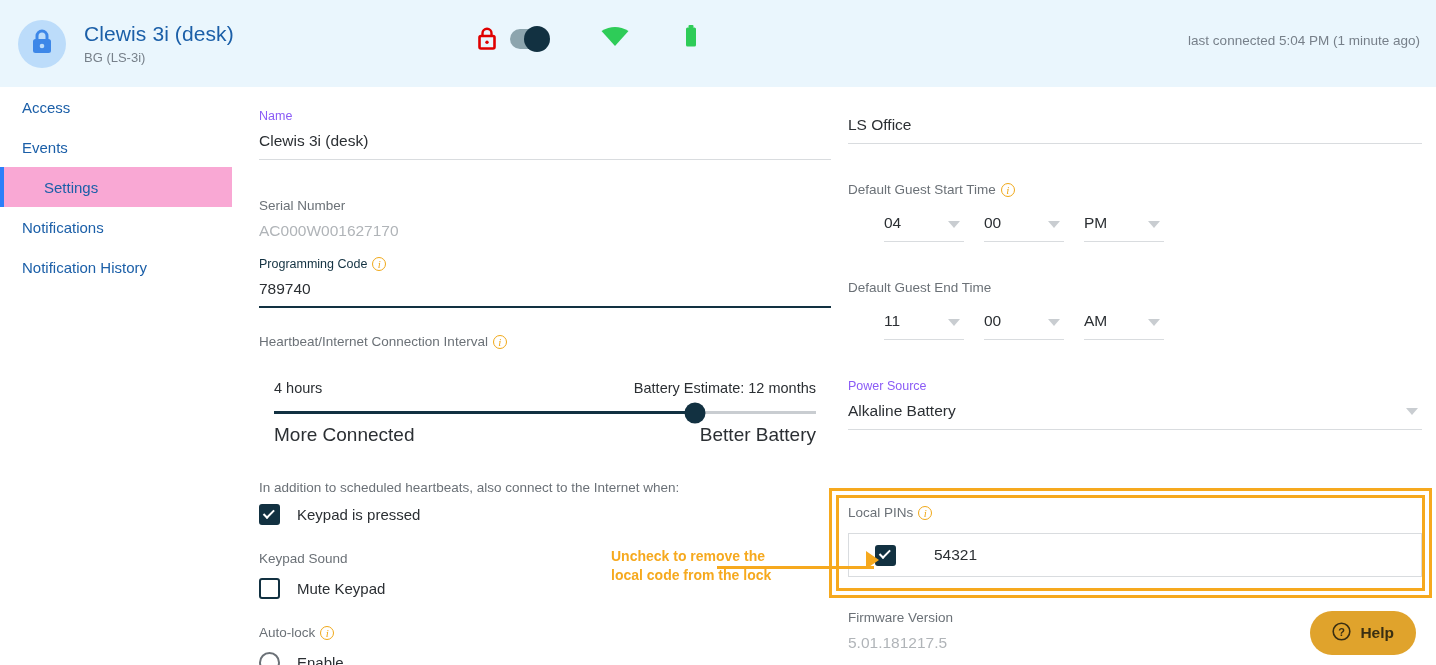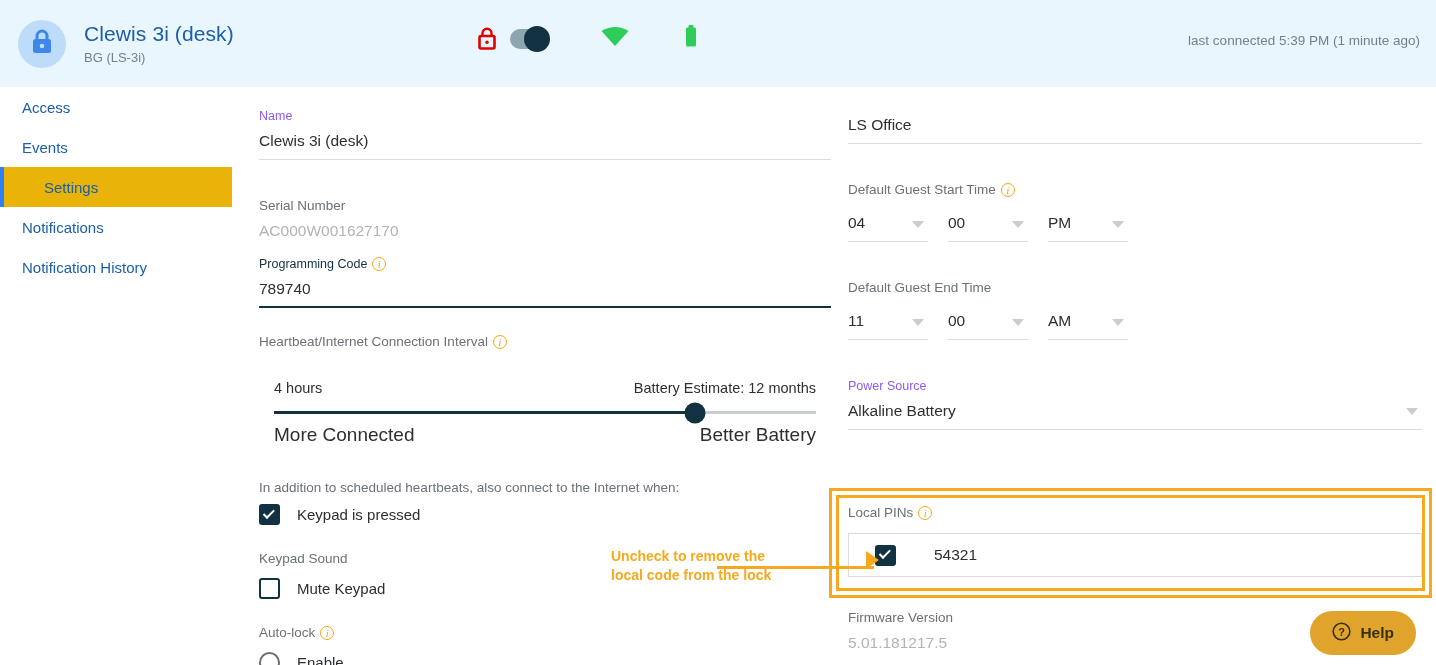--- a/index.html
+++ b/index.html
@@ -49,21 +49,21 @@
     font-size: 13.5px; color: #77808a; line-height: 18px;
   }
 
   
   .sidebar { position: absolute; left: 0; top: 87px; width: 232px; height: 578px; }
   .side-item {
     height: 40px; display: flex; align-items: center;
     padding-left: 18px; font-size: 15px; color: #1b5fa8;
     border-left: 4px solid transparent; cursor: pointer;
   }
-  .side-item.active { background: #eab308; border-left-color: #2d7ff9; padding-left: 40px; }
+  .side-item.active { background: #f9a8d4; border-left-color: #2d7ff9; padding-left: 40px; }
 
   
   .col-left  { position: absolute; left: 259px; top: 108px; width: 572px; }
   .col-right { position: absolute; left: 848px; top: 108px; width: 574px; }
 
   .field { position: relative; }
   .flabel { font-size: 12.5px; color: #8b5cf6; line-height: 16px; display: flex; align-items: center; }
   .flabel.dark { color: #123141; }
   .flabel.mid  { color: #6b7177; font-size: 13.5px; }
   .fvalue { font-size: 15.5px; color: #2b2f33; line-height: 22px; padding-top: 6px; }
@@ -109,21 +109,21 @@
     transform: rotate(-45deg) translate(1px, -2px);
   }
   .cb-label { font-size: 15px; color: #2b2f33; margin-left: 17px; }
 
   .radio {
     width: 21px; height: 21px; border-radius: 50%;
     border: 2px solid #6b7177; background: #fff; flex: 0 0 auto;
   }
 
   
-  .time-row { display: flex; gap: 20px; }
+  .time-row { display: flex; gap: 20px; margin-left: 36px; }
   .sel { width: 80px; position: relative; }
   .sel .val { font-size: 15.5px; color: #2b2f33; line-height: 22px; }
   .sel .caret {
     position: absolute; right: 4px; top: 9px;
     width: 0; height: 0; border-left: 6px solid transparent;
     border-right: 6px solid transparent; border-top: 7px solid #c9cdd1;
   }
   .sel .ul { border-bottom: 1px solid #d9dcdf; margin-top: 7px; }
 
   .caret-lg {
@@ -211,21 +211,21 @@
         </svg>
       </span>
       <span class="icon-batt">
         <svg width="14" height="26" viewBox="0 0 14 26">
           <rect x="4.5" y="1" width="5" height="3" rx="1" fill="#2ecc58"></rect>
           <rect x="2" y="3.5" width="10" height="19" rx="1.6" fill="#2ecc58"></rect>
         </svg>
       </span>
     </div>
 
-    <div class="last-conn">last connected 5:39 PM (1 minute ago)</div>
+    <div class="last-conn">last connected 5:04 PM (1 minute ago)</div>
   </div>
 
   <div class="sidebar">
     <div class="side-item">
       <span>Access</span>
     </div>
     <div class="side-item">
       <span>Events</span>
     </div>
     <div class="side-item active">

